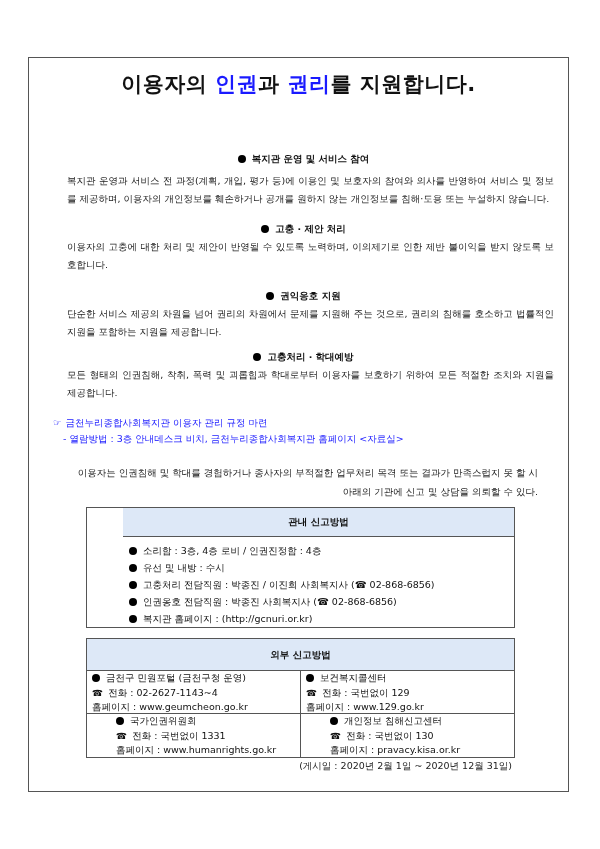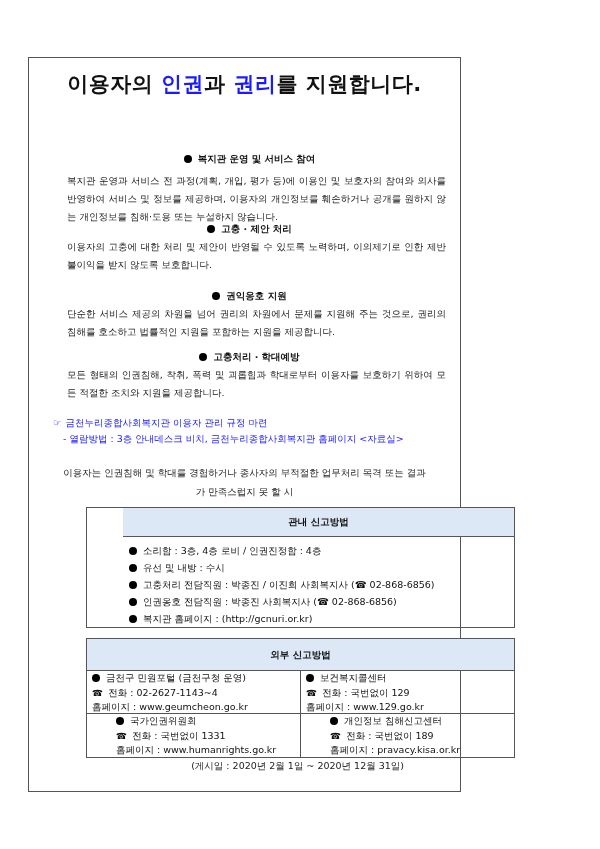--- a/index.html
+++ b/index.html
@@ -1,26 +1,26 @@
 <!DOCTYPE html>
 <html><head>
 <meta charset="utf-8">
 <style>
   html, body { margin: 0; padding: 0; background: #ffffff; }
   body { width: 600px; height: 849px; position: relative; font-family: "DejaVu Sans", "Liberation Sans", sans-serif; color: #111; }
-  .page-frame { position: absolute; left: 28px; top: 57px; width: 433px; height: 735px; border: 1px solid #555; box-sizing: border-box; }
+  .page-frame { position: absolute; left: 28px; top: 57px; width: 541px; height: 735px; border: 1px solid #555; box-sizing: border-box; }
   .title { position: absolute; left: 0; right: 0; top: 12px; text-align: center; font-size: 21px; font-weight: bold; letter-spacing: 0.5px; }
   .title .hl { color: #1a1aff; }
   .section { position: absolute; left: 24px; right: 14px; font-size: 9.5px; line-height: 18px; }
   .section .head { font-weight: bold; display: flex; align-items: center; justify-content: center; }
   .bullet { display: inline-block; width: 8px; height: 8px; border-radius: 50%; background: #000; margin-right: 6px; flex: none; }
   .section .body { padding-left: 14px; text-align: justify; color: #222; }
   .notice { position: absolute; left: 24px; font-size: 9.5px; line-height: 16px; color: #1a1aff; }
   .notice .sub { padding-left: 10px; }
-  .intro { position: absolute; left: 30px; right: 30px; top: 405px; text-align: center; font-size: 9.5px; line-height: 19px; color: #222; }
+  .intro { position: absolute; left: 30px; right: 30px; top: 405px; text-align: right; font-size: 9.5px; line-height: 19px; color: #222; }
   .box { position: absolute; left: 57px; width: 429px; border: 1px solid #555; box-sizing: border-box; font-size: 9.5px; }
   .box .bhead { background: #dde8f7; text-align: center; font-weight: bold; border-bottom: 1px solid #555; }
   .box1 { top: 449px; height: 121px; padding-left: 36px; }
   .box1 .bhead { height: 28px; line-height: 28px; }
   .box1 .list { padding: 5px 6px; }
   .box1 .list .li { height: 17px; line-height: 17px; display: flex; align-items: center; }
   .box2 { top: 580px; height: 120px; }
   .box2 .bhead { height: 31px; line-height: 31px; }
   .grid { display: grid; grid-template-columns: 214px 1fr; }
   .cell { border-bottom: 1px solid #555; padding: 0 5px; height: 43px; box-sizing: border-box; }
@@ -143,21 +143,21 @@
           </div>
         <div class="ln">홈페이지 : www.humanrights.go.kr</div>
       </div>
       <div class="cell last">
         <div class="ln">
             <span class="bullet"></span>
             <span>개인정보 침해신고센터</span>
           </div>
         <div class="ln">
             <span class="phone">☎</span>
-            <span>전화 : 국번없이 189</span>
+            <span>전화 : 국번없이 130</span>
           </div>
         <div class="ln">홈페이지 : pravacy.kisa.or.kr</div>
       </div>
     </div>
   </div>
 
   <div class="posted">(게시일 : 2020년 2월 1일 ~ 2020년 12월 31일)</div>
 </div>
 
 </body></html>

